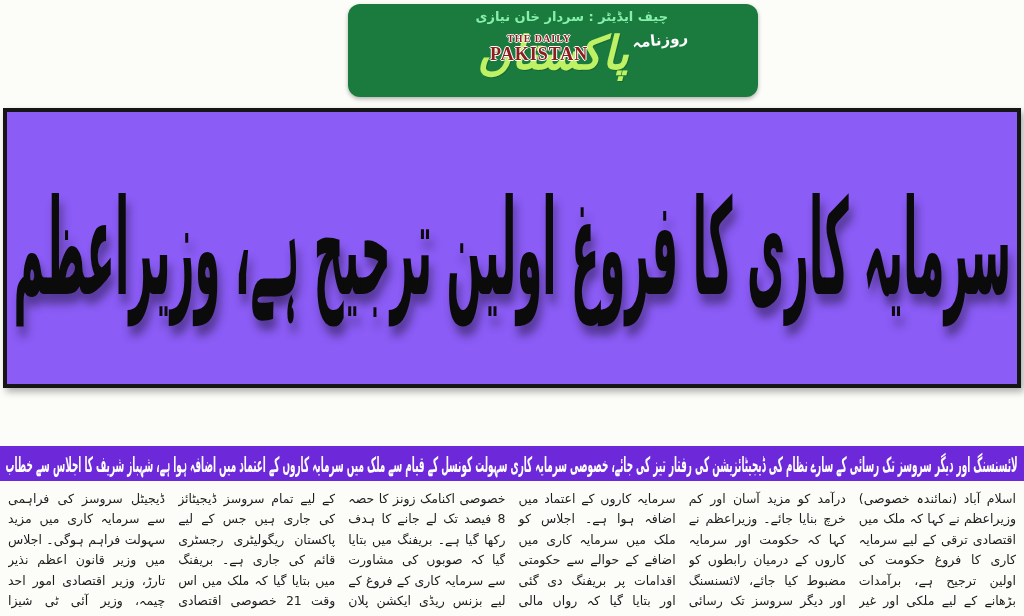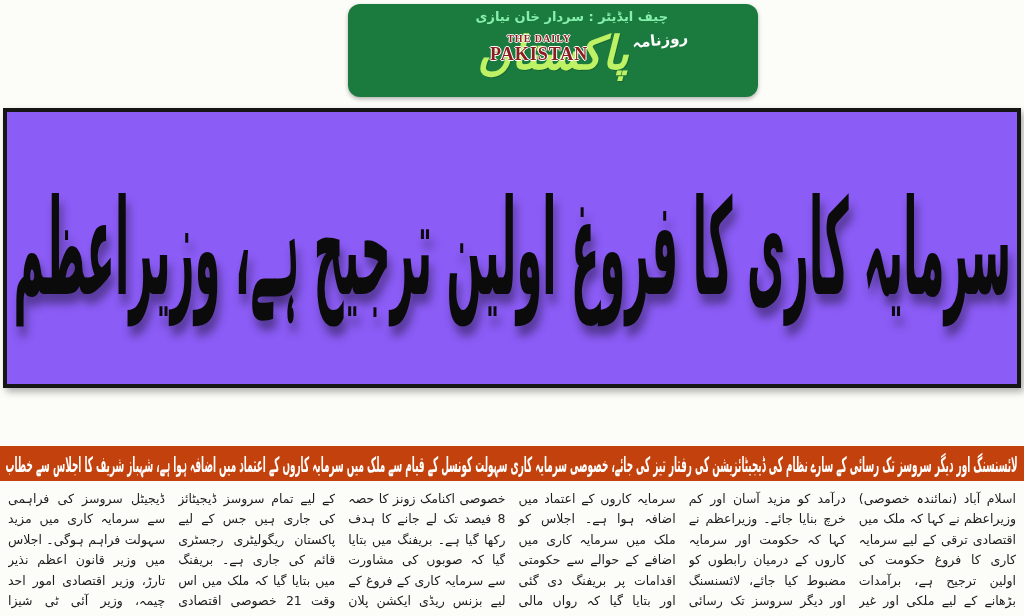--- a/index.html
+++ b/index.html
@@ -95,21 +95,21 @@
       <span class="l1">THE DAILY</span>
       <span class="l2">PAKISTAN</span>
     </span>
   </div>
 
   <div class="headline-box">
     <span class="headline-text rtl fit" style="transform: scale(0.799039, 2.55);">سرمایہ کاری کا فروغ اولین ترجیح ہے، وزیراعظم</span>
   </div>
 
 
-  <div class="deck2" style="background: #c2410c;">
+  <div class="deck2" style="background: #6d28d9;">
     <span class="deck2-text rtl fit" style="transform: scale(0.521919, 1.25);">لائسنسنگ اور دیگر سروسز تک رسائی کے سارے نظام کی ڈیجیٹائزیشن کی رفتار تیز کی جائے، خصوصی سرمایہ کاری سہولت کونسل کے قیام سے ملک میں سرمایہ کاروں کے اعتماد میں اضافہ ہوا ہے، شہباز شریف کا اجلاس سے خطاب</span>
   </div>
 
   <div class="article-body">
     <div class="article-col rtl">
       <p>اسلام آباد (نمائندہ خصوصی) وزیراعظم نے کہا کہ ملک میں اقتصادی ترقی کے لیے سرمایہ کاری کا فروغ حکومت کی اولین ترجیح ہے، برآمدات بڑھانے کے لیے ملکی اور غیر ملکی سرمایہ کاروں کو تمام ضروری سہولیات کی فراہمی یقینی بنائی جائے، سرمایہ کاری کے فروغ کے لیے ریگولیٹری تعمیل پر عمل</p>
     </div>
     <div class="article-col rtl">
       <p>درآمد کو مزید آسان اور کم خرچ بنایا جائے۔ وزیراعظم نے کہا کہ حکومت اور سرمایہ کاروں کے درمیان رابطوں کو مضبوط کیا جائے، لائسنسنگ اور دیگر سروسز تک رسائی کے سارے نظام کی ڈیجیٹائزیشن کی رفتار تیز کی جائے، خصوصی سرمایہ کاری سہولت کونسل کے قیام سے ملک میں</p>
     </div>

